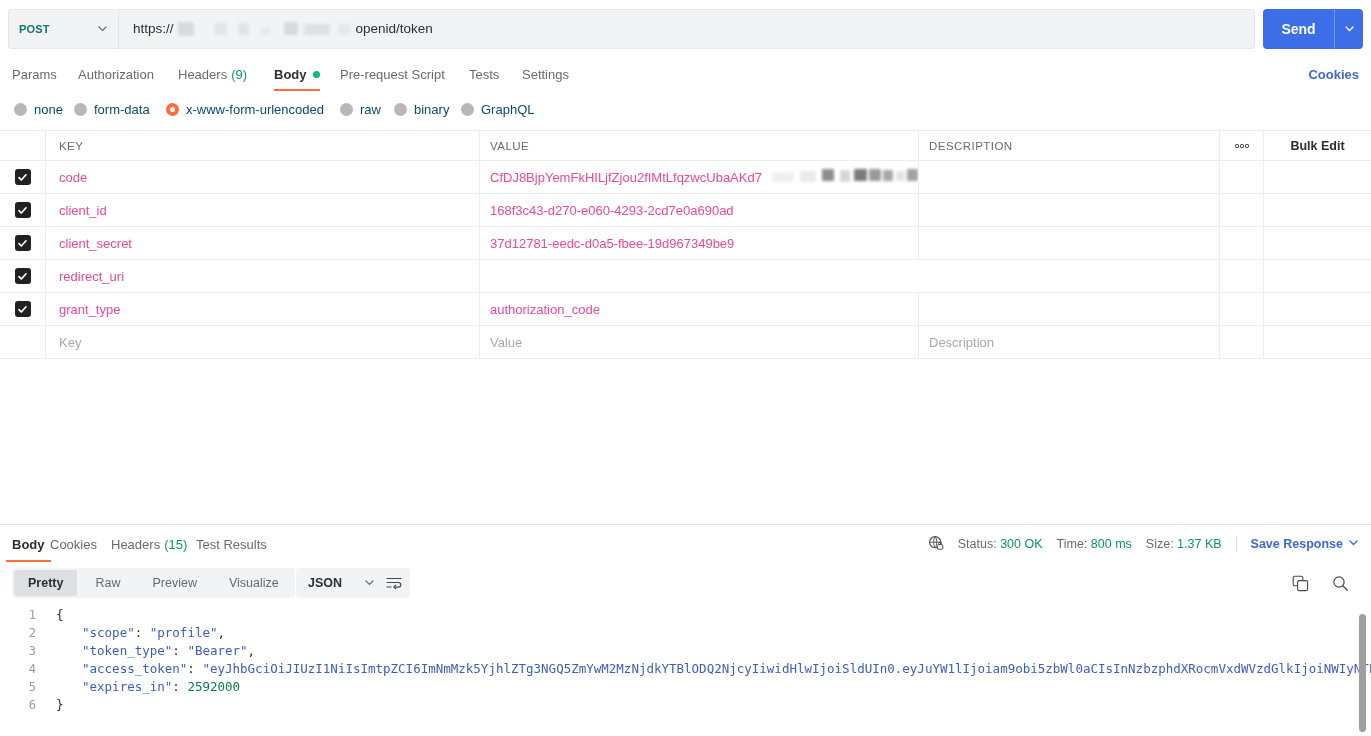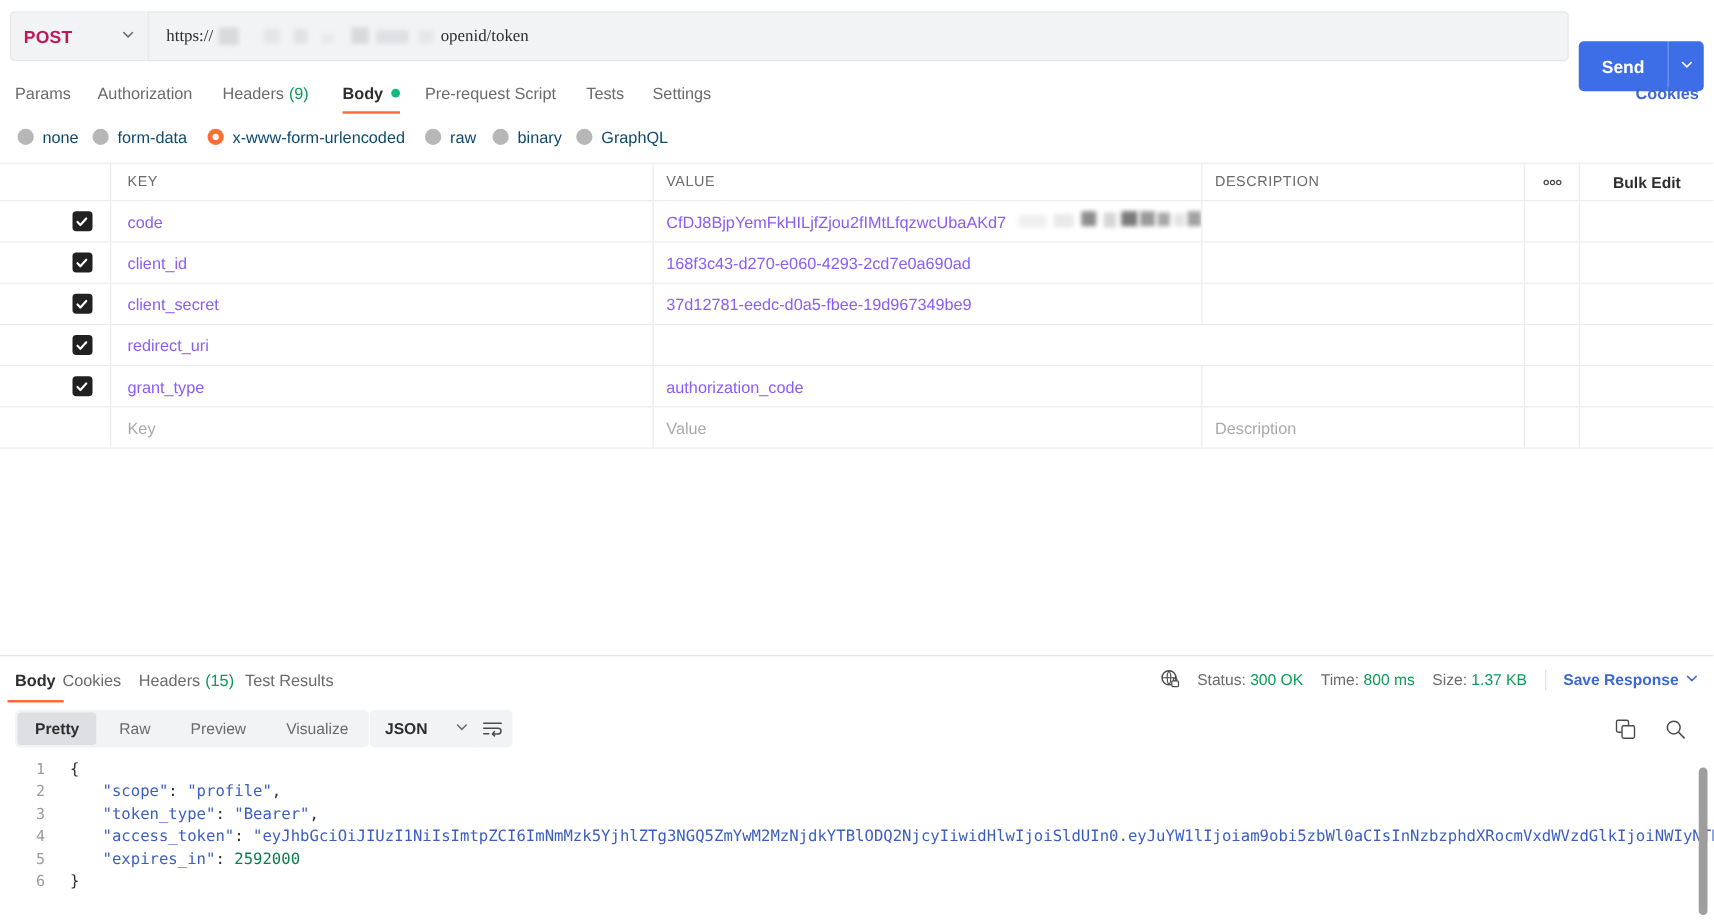--- a/index.html
+++ b/index.html
@@ -13,36 +13,36 @@
   }
   #app { position: relative; width: 1371px; height: 736px; background: #fff; }
 
   
   .urlbar { position: absolute; left: 0; top: 0; width: 1371px; height: 57px; background: #fff; }
   .method-box {
     position: absolute; left: 8px; top: 9px; width: 110px; height: 40px;
     background: #f2f3f4; border: 1px solid #e4e6e8; border-right: none;
     border-radius: 4px 0 0 4px; display: flex; align-items: center; padding: 0 10px;
   }
-  .method-label { font-size: 14px; font-weight: bold; color: #be185d; letter-spacing: .2px; }
+  .method-label { font-size: 11px; font-weight: bold; color: #0f766e; letter-spacing: .2px; }
   .method-chev { margin-left: auto; color: #6b6b6b; }
   .url-box {
     position: absolute; left: 118px; top: 9px; width: 1137px; height: 40px;
     background: #f2f3f4; border: 1px solid #e4e6e8; border-radius: 0 4px 4px 0;
     display: flex; align-items: center; padding: 0 14px; overflow: hidden;
   }
-  .url-text { font-size: 13.5px; color: #2e2e2e; white-space: nowrap; font-family: Liberation Serif, serif; }
+  .url-text { font-size: 13.5px; color: #2e2e2e; white-space: nowrap; }
   .url-redacted { display: inline-block; vertical-align: middle; position: relative; width: 182px; height: 16px; }
   .url-redacted i {
     position: absolute; display: block; background: #dcdddf; border-radius: 1px;
     filter: blur(1.6px); opacity: .85;
   }
   .send-btn {
     position: absolute; left: 1263px; top: 9px; width: 100px; height: 40px;
-    background: #3d6ee8; border-radius: 4px; display: flex; align-items: center; margin-top: 24px;
+    background: #3d6ee8; border-radius: 4px; display: flex; align-items: center;
   }
   .send-main { flex: 1; text-align: center; color: #fff; font-size: 14px; font-weight: bold; }
   .send-sep { width: 1px; height: 40px; background: rgba(255,255,255,.28); }
   .send-chev { width: 28px; text-align: center; color: #fff; }
 
   
   .req-tabs { position: absolute; left: 0; top: 57px; width: 1371px; height: 34px; }
   .tab {
     position: absolute; top: 0; height: 34px; display: flex; align-items: center;
     font-size: 13px; color: #6b6b6b; white-space: nowrap;
@@ -56,30 +56,30 @@
 
   
   .body-types { position: absolute; left: 0; top: 95px; width: 1371px; height: 28px; }
   .bt { position: absolute; top: 0; height: 28px; display: flex; align-items: center; font-size: 13px; color: #0c4a6e; white-space: nowrap; }
   .radio { width: 13px; height: 13px; border-radius: 50%; background: #b7b7b7; margin-right: 7px; position: relative; }
   .radio.sel { background: #ff6c37; }
   .radio.sel::after { content:""; position:absolute; left:4px; top:4px; width:5px; height:5px; border-radius:50%; background:#fff; }
 
   
   .kv { position: absolute; left: 0; top: 130px; width: 1371px; }
-  .kv-row { display: flex; height: 33px; border-bottom: 1px solid #ededed; padding-left: 43px; }
+  .kv-row { display: flex; height: 33px; border-bottom: 1px solid #ededed; }
   .kv-head { height: 31px; border-bottom: 1px solid #ededed; border-top: 1px solid #ededed; }
   .c-check { width: 46px; border-right: 1px solid #ededed; display: flex; align-items: center; justify-content: center; }
   .c-key   { width: 434px; border-right: 1px solid #ededed; display: flex; align-items: center; padding-left: 13px; overflow: hidden; }
   .c-val   { width: 439px; border-right: 1px solid #ededed; display: flex; align-items: center; padding-left: 10px; overflow: hidden; }
   .c-desc  { flex: 1; display: flex; align-items: center; padding-left: 10px; overflow: hidden; }
   .c-dots  { width: 44px; border-left: 1px solid #ededed; display: flex; align-items: center; justify-content: center; }
   .c-bulk  { width: 108px; border-left: 1px solid #ededed; display: flex; align-items: center; justify-content: center; }
   .hdr-txt { font-size: 11.5px; color: #6b6b6b; letter-spacing: .45px; }
-  .cell-txt { font-size: 13px; color: #8b5cf6; white-space: nowrap; }
+  .cell-txt { font-size: 13px; color: #ec4899; white-space: nowrap; }
   .cell-ph  { font-size: 13px; color: #a9a9a9; white-space: nowrap; }
   .bulk-txt { font-size: 12.5px; color: #2e2e2e; font-weight: bold; }
   .cb {
     width: 16px; height: 16px; border-radius: 3px; background: #212121;
     display: flex; align-items: center; justify-content: center;
   }
   .cb svg { display: block; }
   .val-redacted { display:inline-block; position: relative; width: 148px; height: 16px; vertical-align: middle; margin-left: 8px; }
   .val-redacted i { position:absolute; display:block; border-radius:1px; filter: blur(1.8px); }
 

